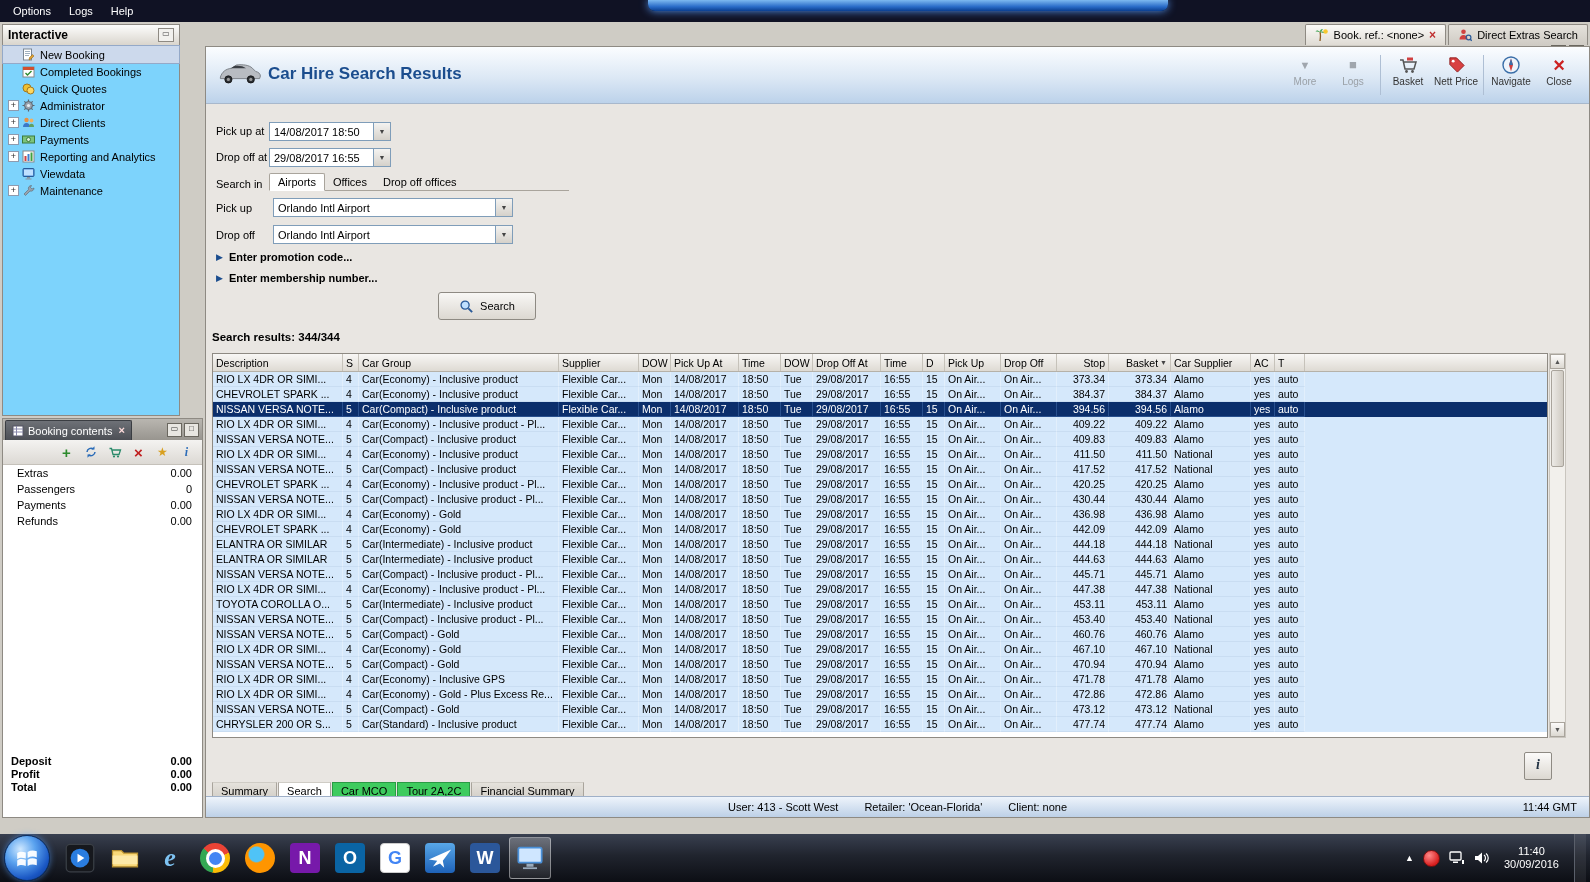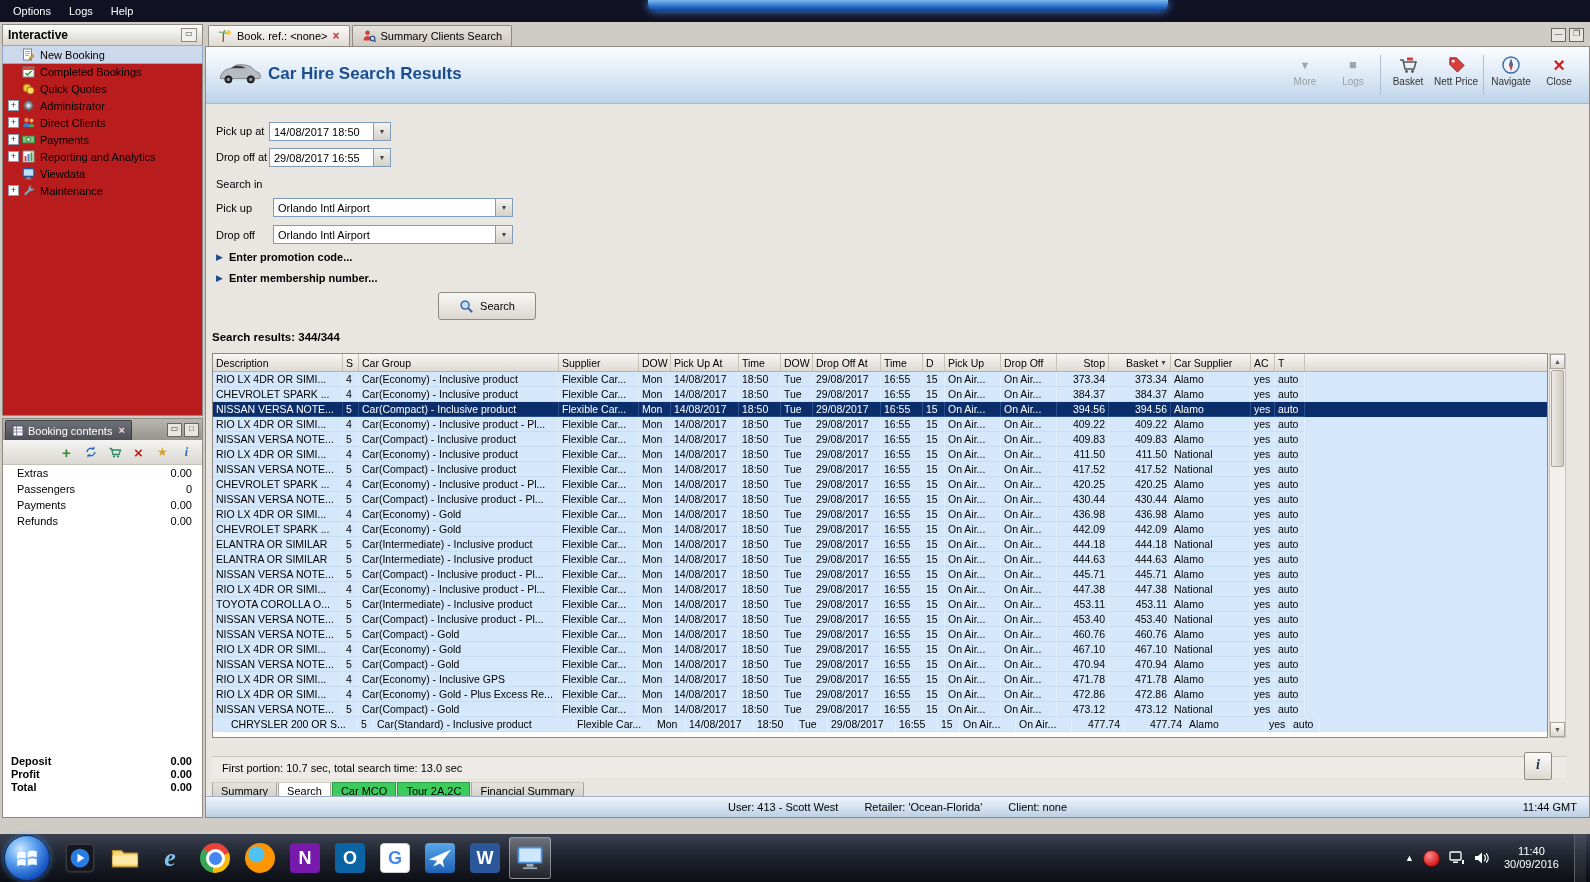--- a/index.html
+++ b/index.html
@@ -10,21 +10,21 @@
 
   
   #menubar{position:absolute;left:0;top:0;width:1590px;height:22px;background:#101224;
            display:flex;align-items:center;padding-left:4px;z-index:4;}
   .menu-item{color:#fff;padding:3px 9px;cursor:default;}
   #titlebar-fragment{position:absolute;left:648px;top:0;width:520px;height:11px;z-index:5;
            border-radius:0 0 7px 7px;background:linear-gradient(#7db9f0,#2a6cc8 60%,#0b3f8f);
            box-shadow:0 0 8px rgba(90,160,255,.9);}
 
   
-  #interactive{position:absolute;left:2px;top:24px;width:201px;height:392px;background:#b91c1c;
+  #interactive{position:absolute;left:2px;top:24px;width:178px;height:392px;background:#7dd3fc;
            border:1px solid #8e8a83;box-sizing:border-box;}
   .panel-header{height:20px;background:linear-gradient(#fdfdfc,#d9d5cd);border-bottom:1px solid #b5b1a8;
            display:flex;align-items:center;padding:0 5px;font-weight:bold;font-size:12px;}
   .panel-header .hdr-btn{margin-left:auto;width:14px;height:12px;border:1px solid #8e8a83;background:#f2f1ee;
            font-size:8px;line-height:10px;text-align:center;color:#444;}
   .tree-item{height:17px;display:flex;align-items:center;padding-left:5px;cursor:default;}
   .tree-item.sel{background:#ccd9ec;outline:1px solid #94a9c8;}
   .expander{width:11px;height:11px;margin-right:3px;font-size:9px;line-height:9px;text-align:center;
            box-sizing:border-box;flex:0 0 11px;}
   .expander.box{border:1px solid #8e9baf;background:#fff;color:#333;}
@@ -44,21 +44,21 @@
            display:flex;align-items:center;gap:9px;padding-left:56px;}
   .bk-tool{width:15px;height:15px;display:flex;align-items:center;justify-content:center;font-weight:bold;}
   .bk-tool svg{width:14px;height:14px;}
   .bk-row{display:flex;height:16px;align-items:center;padding:0 10px 0 14px;}
   .bk-row .bk-val{margin-left:auto;}
   #booking-totals{position:absolute;left:0;top:335px;width:100%;}
   .tot-row{display:flex;height:13px;align-items:center;padding:0 10px 0 8px;font-weight:bold;}
   .tot-row .bk-val{margin-left:auto;}
 
   
-  #tabstrip{position:absolute;left:205px;top:24px;width:1385px;height:22px;display:flex;align-items:flex-end;}
+  #tabstrip{position:absolute;left:205px;top:24px;width:1385px;height:22px;display:flex;align-items:flex-end;flex-direction:column;}
   .doc-tab{height:21px;display:flex;align-items:center;gap:5px;padding:0 9px;margin-right:2px;
            border:1px solid #8e8a83;border-bottom:none;border-radius:2px 2px 0 0;
            background:linear-gradient(#e5e2dc,#cfcbc4);box-sizing:border-box;}
   .doc-tab.active{background:linear-gradient(#fbfaf8,#dfdbd4);}
   .doc-tab .icon svg{width:14px;height:14px;}
   .doc-close{color:#c03030;font-weight:bold;font-size:12px;line-height:12px;}
   #win-btns{margin-left:auto;display:flex;gap:3px;margin-bottom:4px;margin-right:6px;}
 
   
   #content{position:absolute;left:205px;top:46px;width:1385px;height:772px;background:#e9e6e2;
@@ -371,21 +371,21 @@
       </div>
       <div class="doc-tab">
         <span class="icon">
           <svg viewBox="0 0 14 14">
             <circle cx="5.5" cy="3.8" r="2.3" fill="#d04040"></circle>
             <path d="M1.5 11.5c0-3 1.8-4.5 4-4.5s4 1.5 4 4.5z" fill="#d04040"></path>
             <circle cx="10.5" cy="9.5" r="2.4" fill="none" stroke="#2a5a98" stroke-width="1.2"></circle>
             <path d="M12.2 11.2l1.6 1.6" stroke="#2a5a98" stroke-width="1.4"></path>
           </svg>
         </span>
-        <span>Summary Clients Search</span>
+        <span>Direct Extras Search</span>
       </div>
     </div>
   <div id="win-btns">
     <span class="mini-btn">—</span>
     <span class="mini-btn">❐</span>
   </div>
 </div>
 
 <div id="content">
   <div id="hdr">
@@ -459,20 +459,25 @@
     <span class="fval">14/08/2017 18:50</span>
     <span class="dd-btn">▼</span>
   </div>
   <span class="flabel" style="top:104px">Drop off at</span>
   <div class="field" style="left:63px;top:101px;width:122px">
     <span class="fval">29/08/2017 16:55</span>
     <span class="dd-btn">▼</span>
   </div>
 
   <span class="flabel" style="top:131px">Search in</span>
+  <div id="searchin-tabs">
+      <span class="si-tab active">Airports</span>
+      <span class="si-tab">Offices</span>
+      <span class="si-tab">Drop off offices</span>
+    </div>
 
   <span class="flabel" style="top:155px">Pick up</span>
   <div class="field" style="left:67px;top:151px;width:240px">
     <span class="fval">Orlando Intl Airport</span>
     <span class="dd-btn">▼</span>
   </div>
   <span class="flabel" style="top:182px">Drop off</span>
   <div class="field" style="left:67px;top:178px;width:240px">
     <span class="fval">Orlando Intl Airport</span>
     <span class="dd-btn">▼</span>
@@ -1010,21 +1015,21 @@
           <div class="g-cell" style="width: 22px;">15</div>
           <div class="g-cell" style="width: 56px;">On Air...</div>
           <div class="g-cell" style="width: 56px;">On Air...</div>
           <div class="g-cell num" style="width: 52px;">473.12</div>
           <div class="g-cell num" style="width: 62px;">473.12</div>
           <div class="g-cell" style="width: 80px;">National</div>
           <div class="g-cell" style="width: 24px;">yes</div>
           <div class="g-cell" style="width: 30px;">auto</div>
         </div>
         <div class="grid-row">
-          <div class="g-cell" style="width: 130px; margin-left: 15px;">CHRYSLER 200 OR S...</div>
+          <div class="g-cell" style="width: 130px;">CHRYSLER 200 OR S...</div>
           <div class="g-cell" style="width: 16px;">5</div>
           <div class="g-cell" style="width: 200px;">Car(Standard) - Inclusive product</div>
           <div class="g-cell" style="width: 80px;">Flexible Car...</div>
           <div class="g-cell" style="width: 32px;">Mon</div>
           <div class="g-cell" style="width: 68px;">14/08/2017</div>
           <div class="g-cell" style="width: 42px;">18:50</div>
           <div class="g-cell" style="width: 32px;">Tue</div>
           <div class="g-cell" style="width: 68px;">29/08/2017</div>
           <div class="g-cell" style="width: 42px;">16:55</div>
           <div class="g-cell" style="width: 22px;">15</div>
@@ -1037,23 +1042,20 @@
           <div class="g-cell" style="width: 30px;">auto</div>
         </div>
       </div>
   </div>
   <div id="vscroll">
     <div class="sb-btn" id="sb-up">▲</div>
     <div id="sb-thumb"></div>
     <div class="sb-btn" id="sb-down">▼</div>
   </div>
 
-  <div id="status-strip">
-    <span>First portion: 10.7 sec, total search time: 13.0 sec</span>
-  </div>
   <div id="info-btn">i</div>
 
   <div id="bottom-tabs">
       <span class="btab">Summary</span>
       <span class="btab active">Search</span>
       <span class="btab green">Car MCO</span>
       <span class="btab green">Tour 2A,2C</span>
       <span class="btab">Financial Summary</span>
     </div>
 

